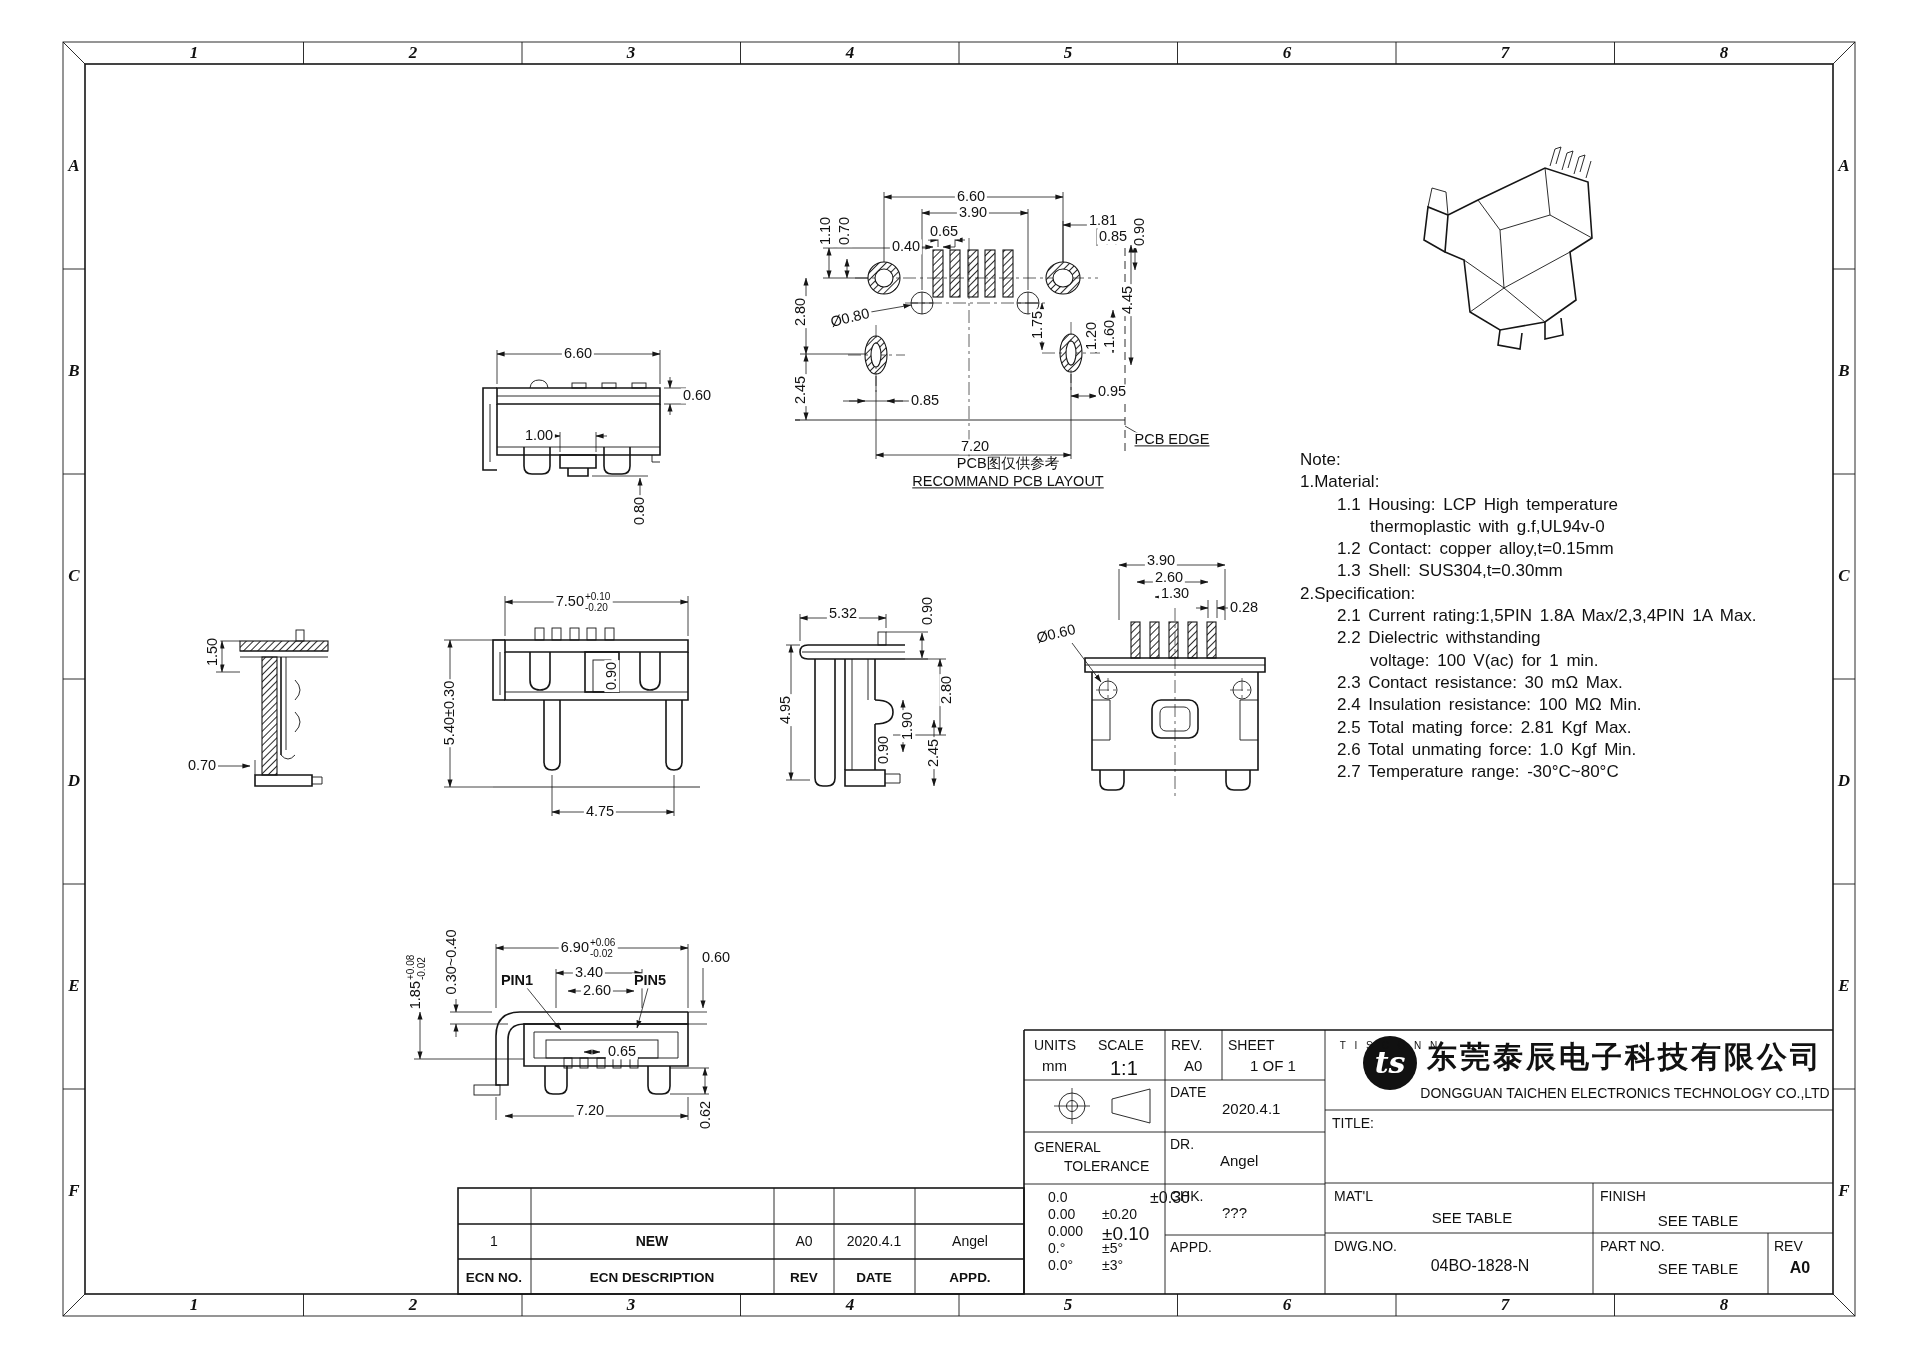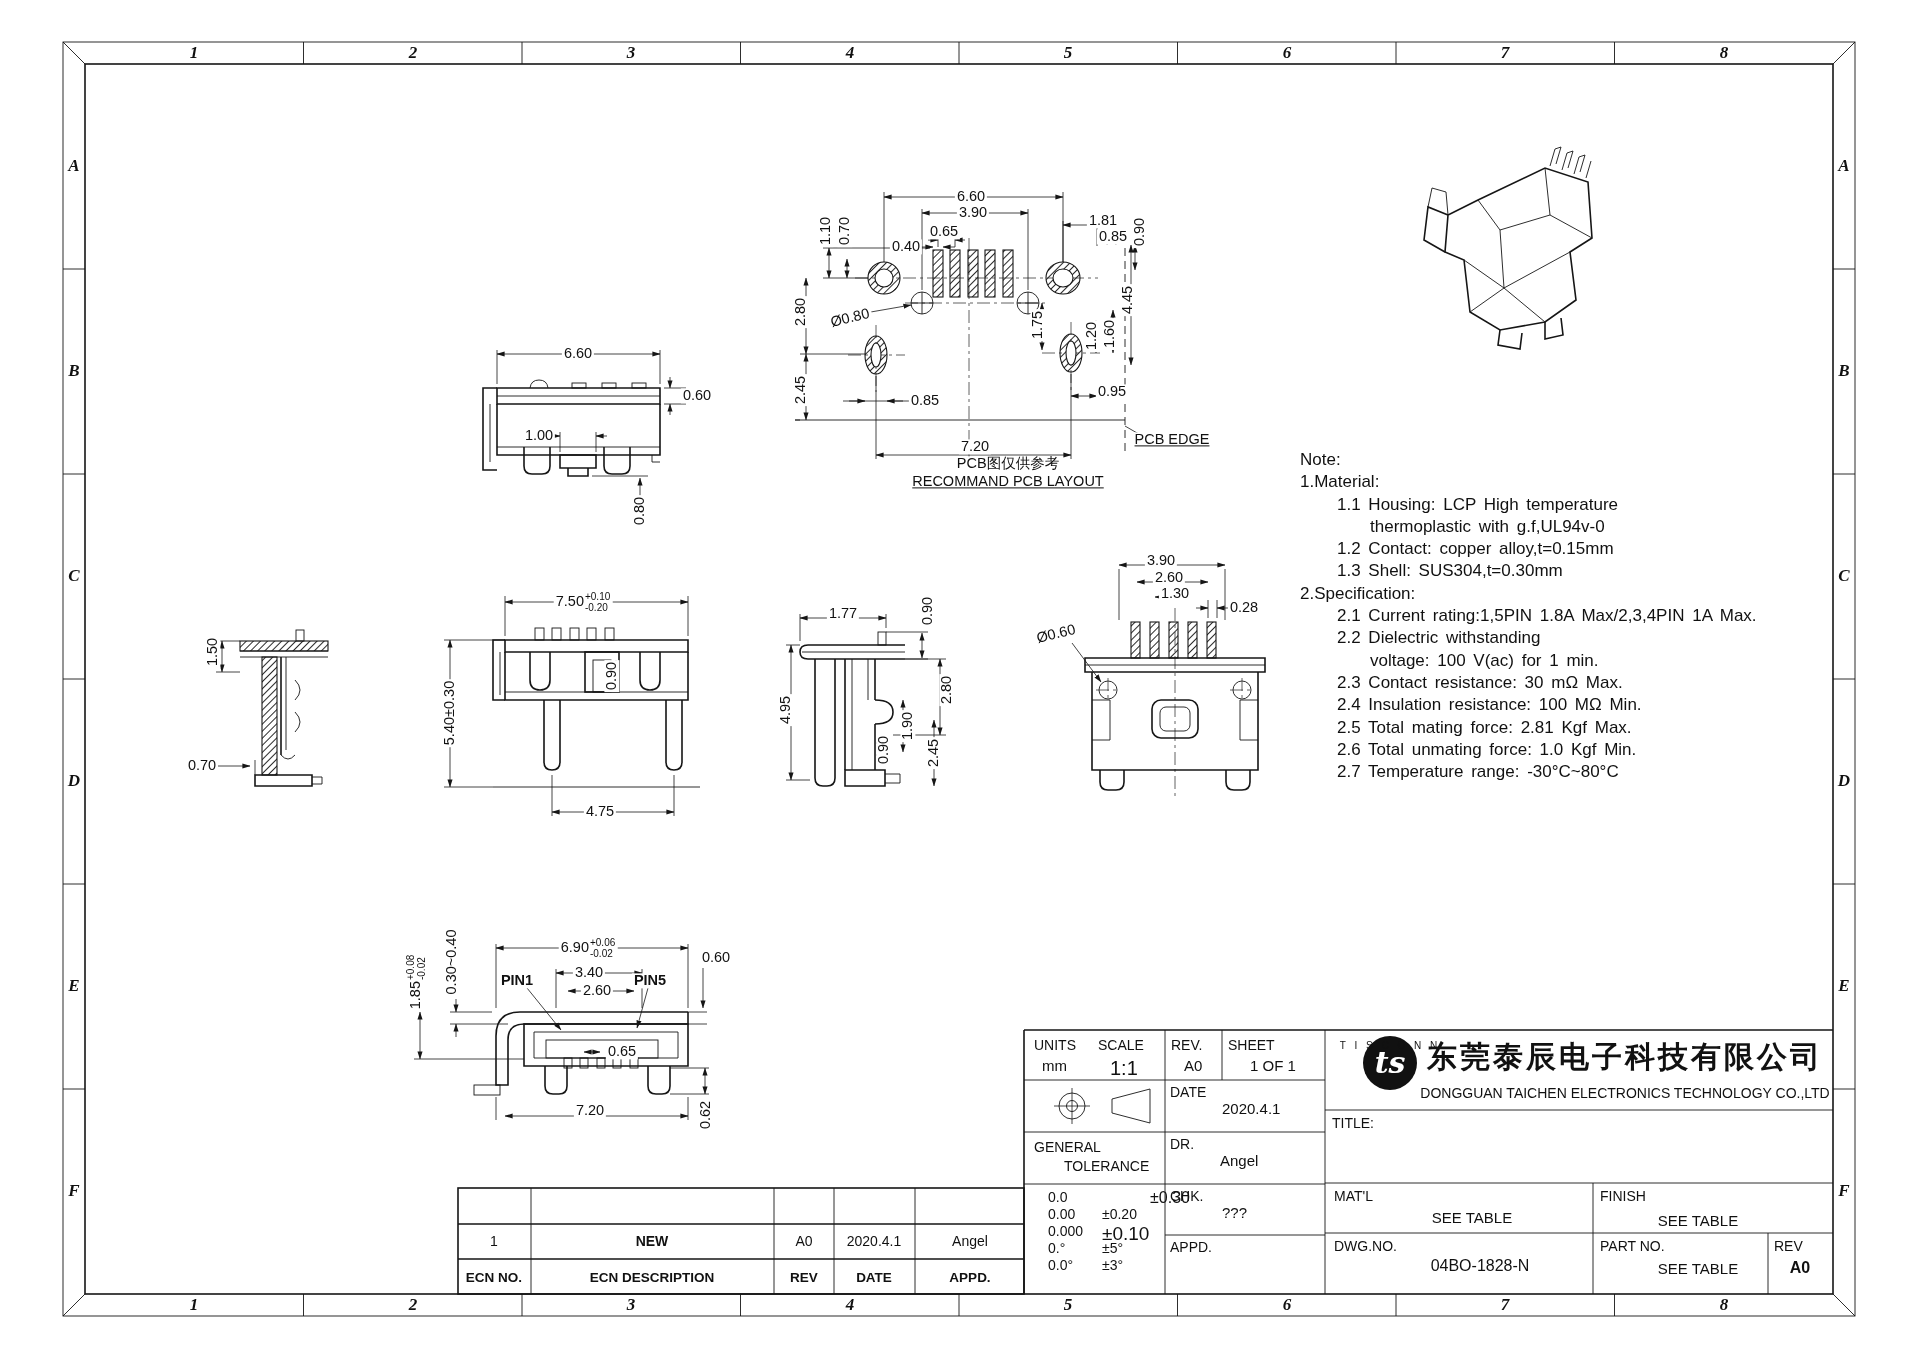--- a/index.html
+++ b/index.html
@@ -354,21 +354,21 @@
       <span>7.50</span>
       <span class="st">
         <i>+0.10</i>
         <i>-0.20</i>
       </span>
     </span>
 <span class="d r" style="left:612px;top:676px">0.90</span>
 <span class="d r" style="left:450px;top:713px">5.40±0.30</span>
 <span class="d" style="left:600px;top:812px">4.75</span>
 
-<span class="d" style="left:843px;top:614px">1.77</span>
+<span class="d" style="left:843px;top:614px">5.32</span>
 <span class="d r" style="left:928px;top:611px">0.90</span>
 <span class="d r" style="left:947px;top:690px">2.80</span>
 <span class="d r" style="left:786px;top:710px">4.95</span>
 <span class="d r" style="left:908px;top:726px">1.90</span>
 <span class="d r" style="left:884px;top:750px">0.90</span>
 <span class="d r" style="left:934px;top:753px">2.45</span>
 
 <span class="d" style="left:1161px;top:561px">3.90</span>
 <span class="d" style="left:1169px;top:578px">2.60</span>
 <span class="d" style="left:1175px;top:594px">1.30</span>

